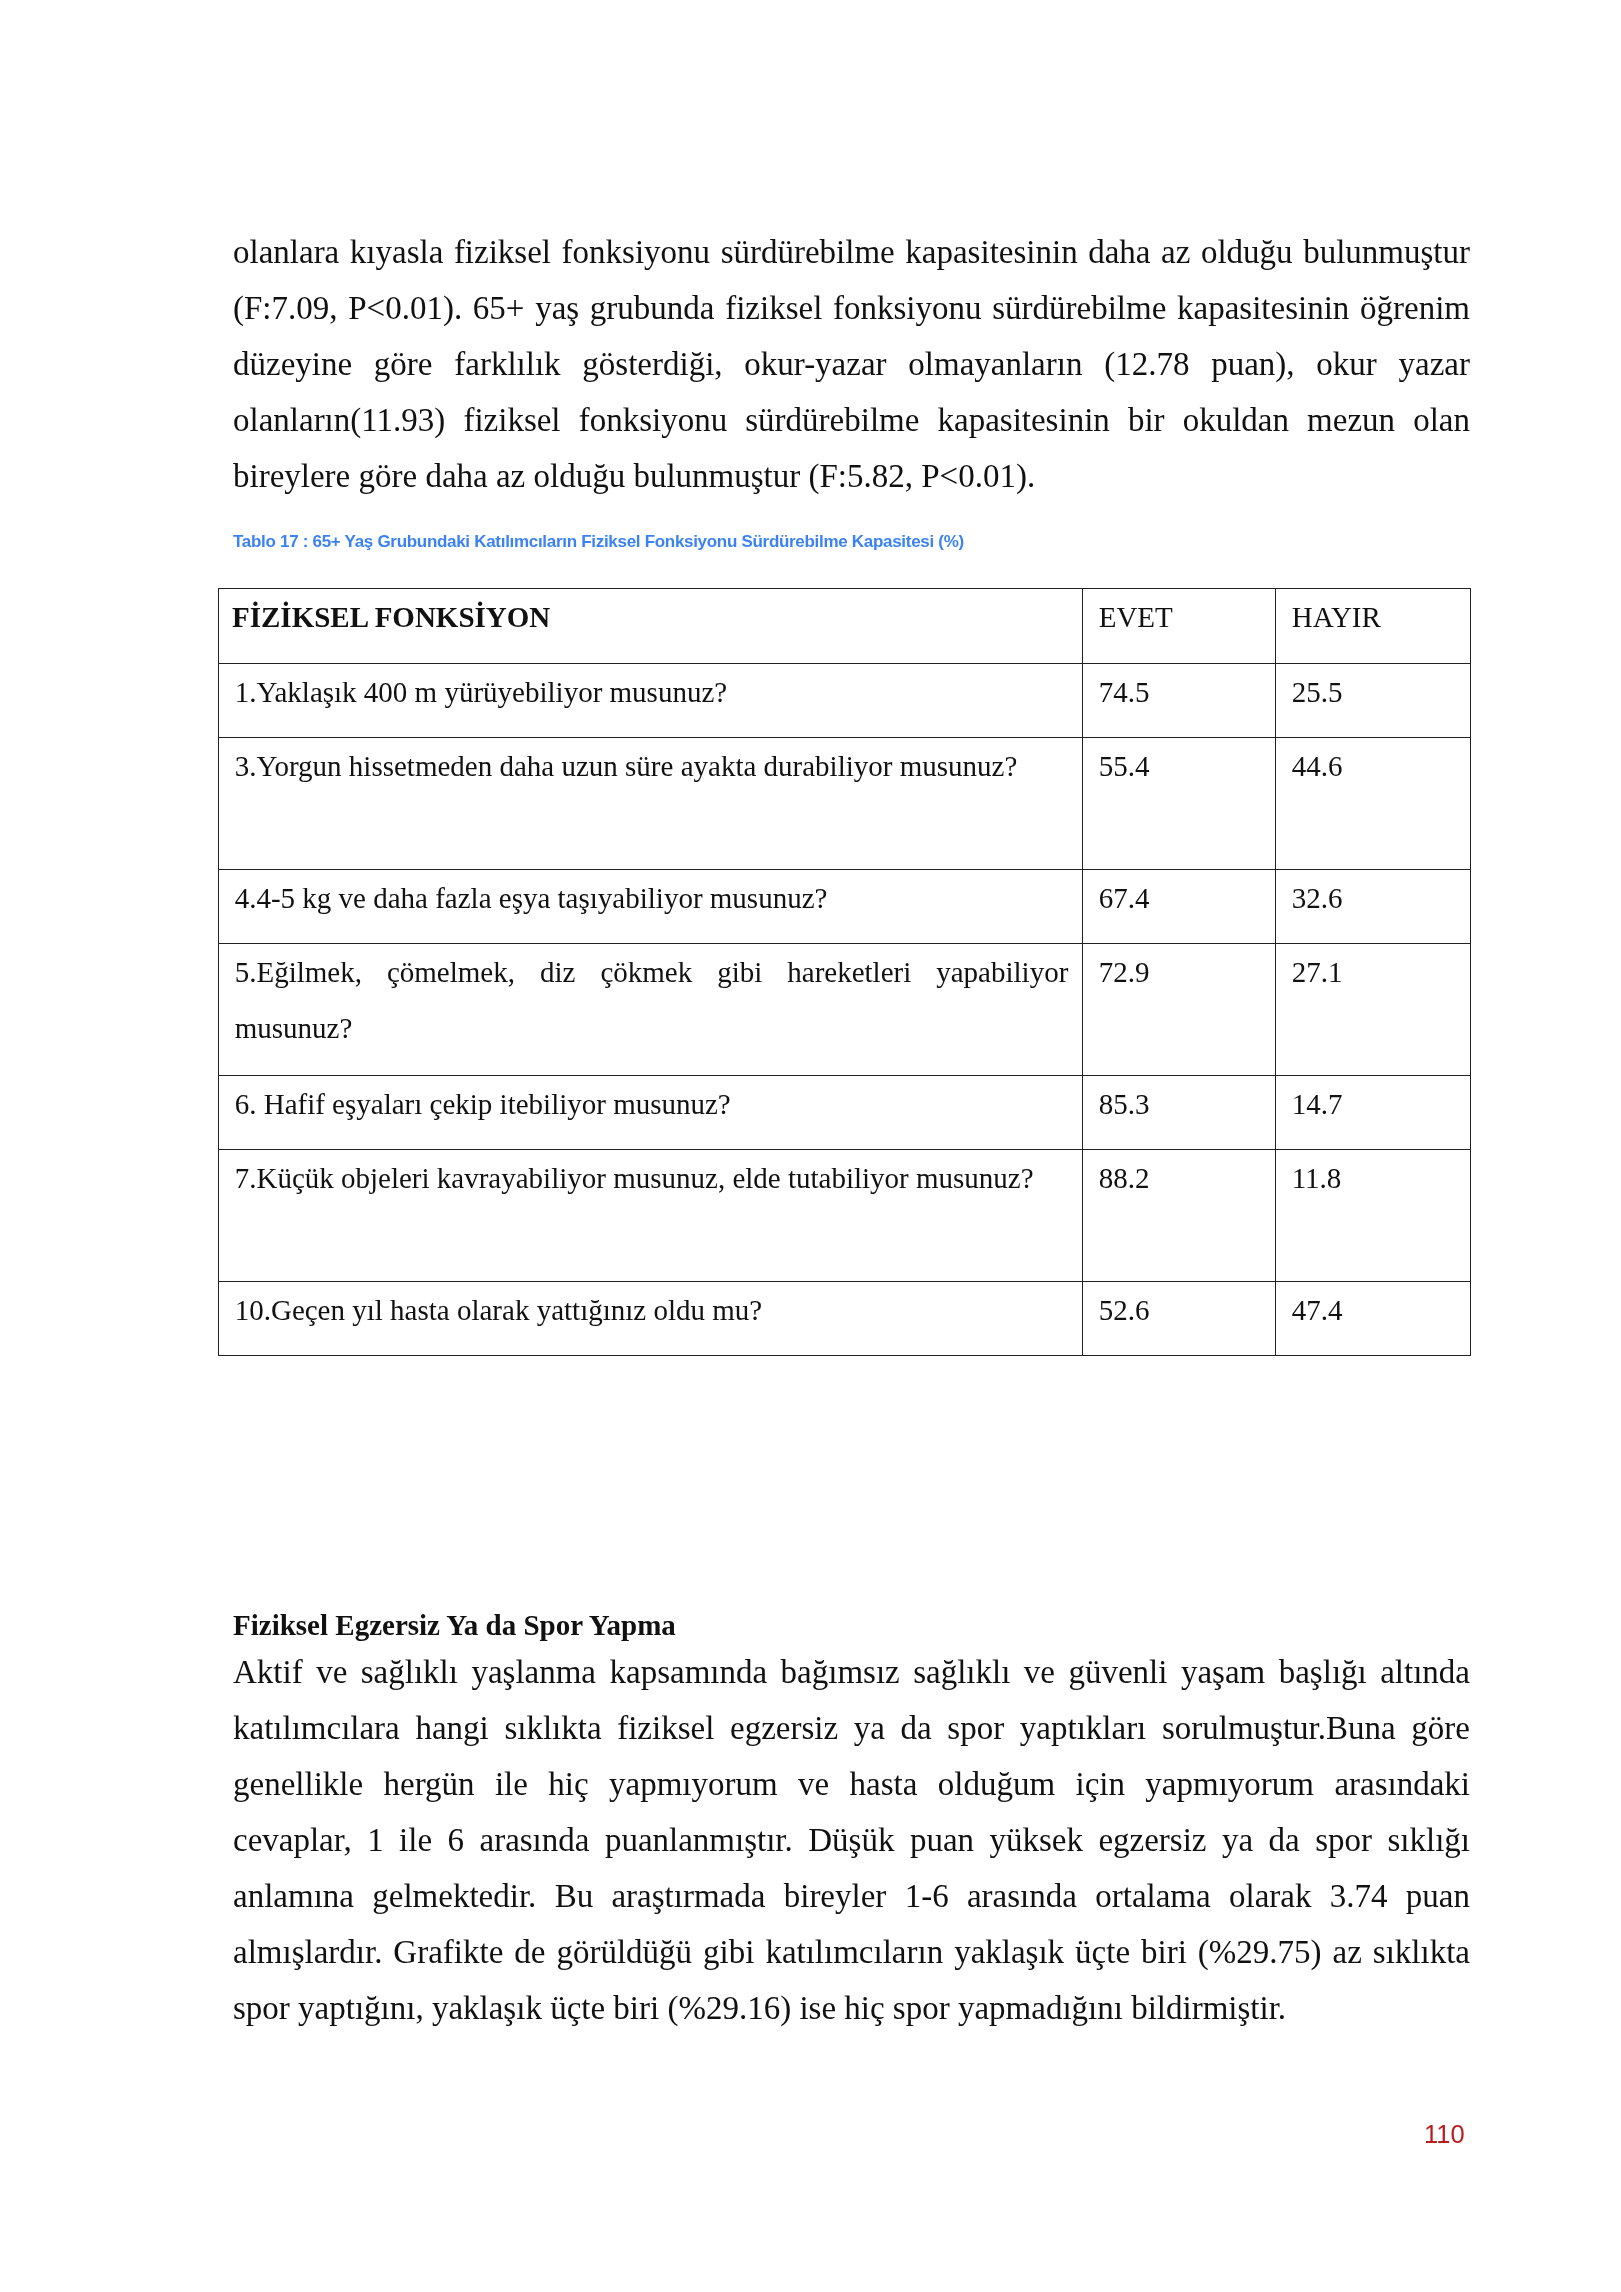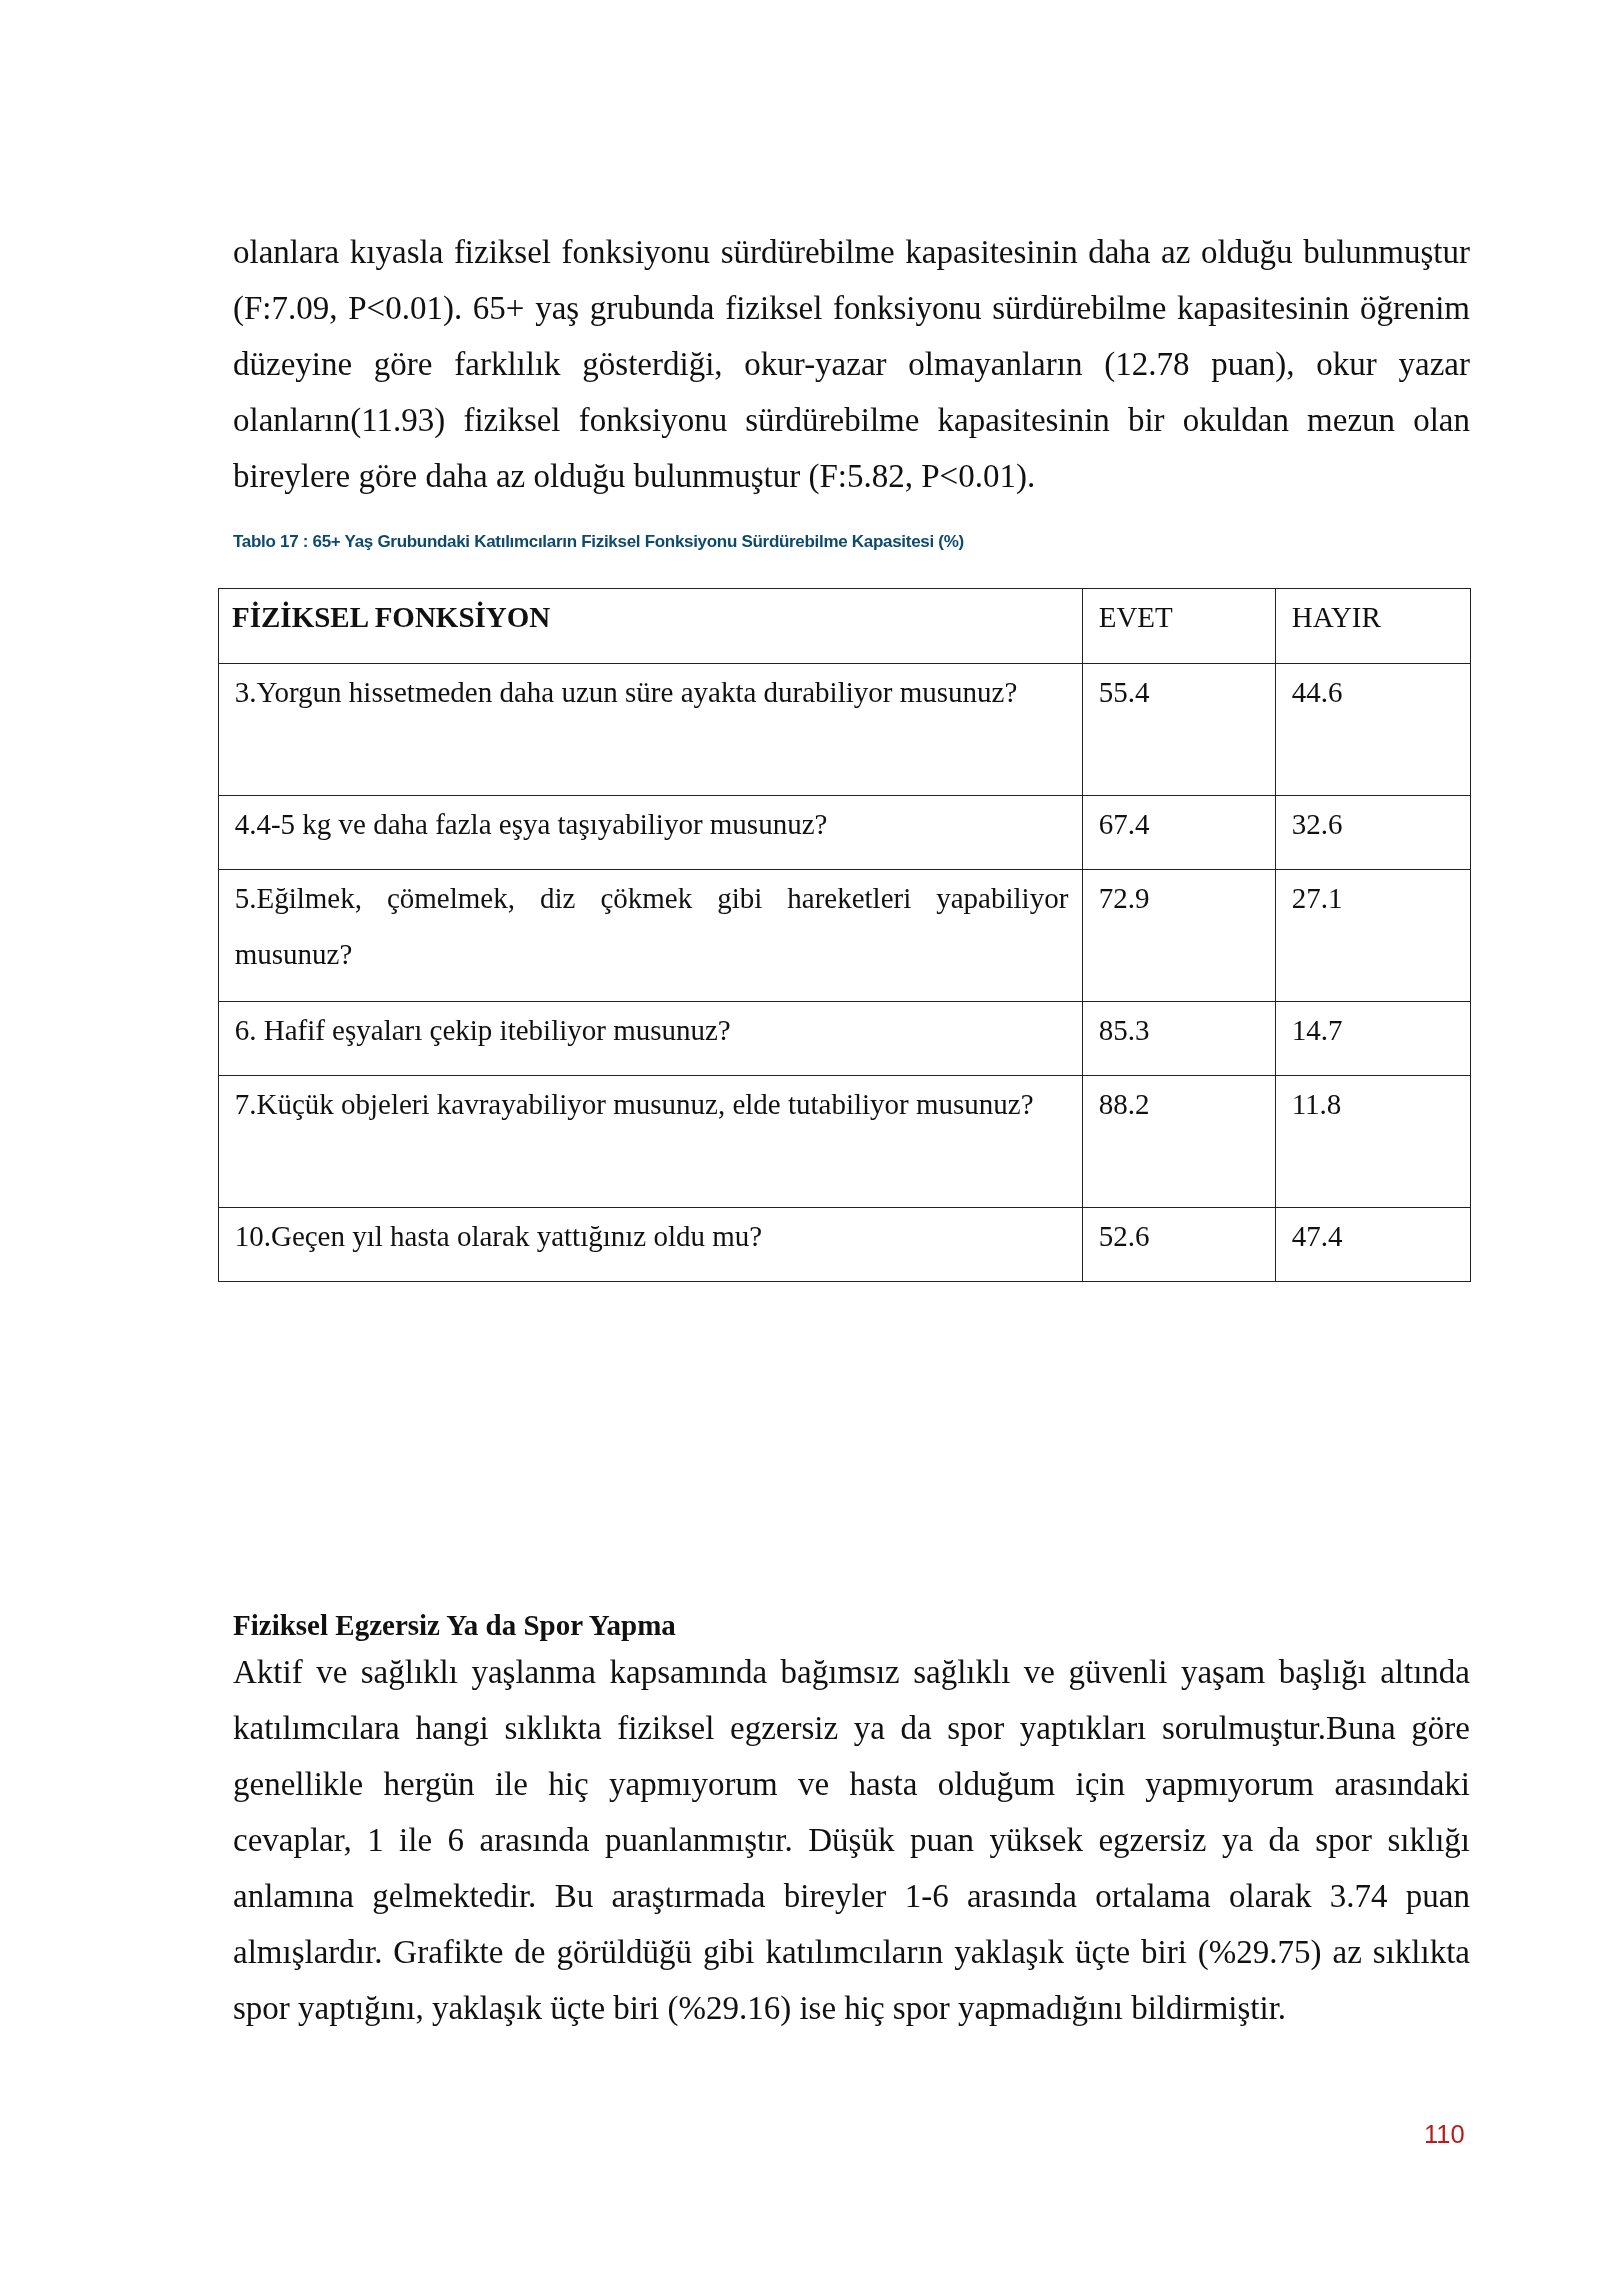--- a/index.html
+++ b/index.html
@@ -32,21 +32,21 @@
     }
     .para-top { top: 224px; }
     .caption {
       position: absolute;
       left: 233px;
       top: 532px;
       font-family: "Liberation Sans", sans-serif;
       font-weight: bold;
       font-size: 17px;
       letter-spacing: -0.3px;
-      color: #0c4a6e;
+      color: #3b82f6;
     }
     table.func {
       position: absolute;
       left: 218px;
       top: 588px;
       width: 1252px;
       border-collapse: collapse;
       font-size: 29px;
       table-layout: fixed;
     }
@@ -105,20 +105,25 @@
         <col class="c3">
     </colgroup>
     <thead>
       <tr>
         <th class="col-q">FİZİKSEL FONKSİYON</th>
         <th>EVET</th>
         <th>HAYIR</th>
       </tr>
     </thead>
     <tbody>
+      <tr>
+        <td class="q">1.Yaklaşık 400 m yürüyebiliyor musunuz?</td>
+        <td>74.5</td>
+        <td>25.5</td>
+      </tr>
       <tr class="two">
         <td class="q">3.Yorgun hissetmeden daha uzun süre ayakta durabiliyor musunuz?</td>
         <td>55.4</td>
         <td>44.6</td>
       </tr>
       <tr>
         <td class="q">4.4-5 kg ve daha fazla eşya taşıyabiliyor musunuz?</td>
         <td>67.4</td>
         <td>32.6</td>
       </tr>

